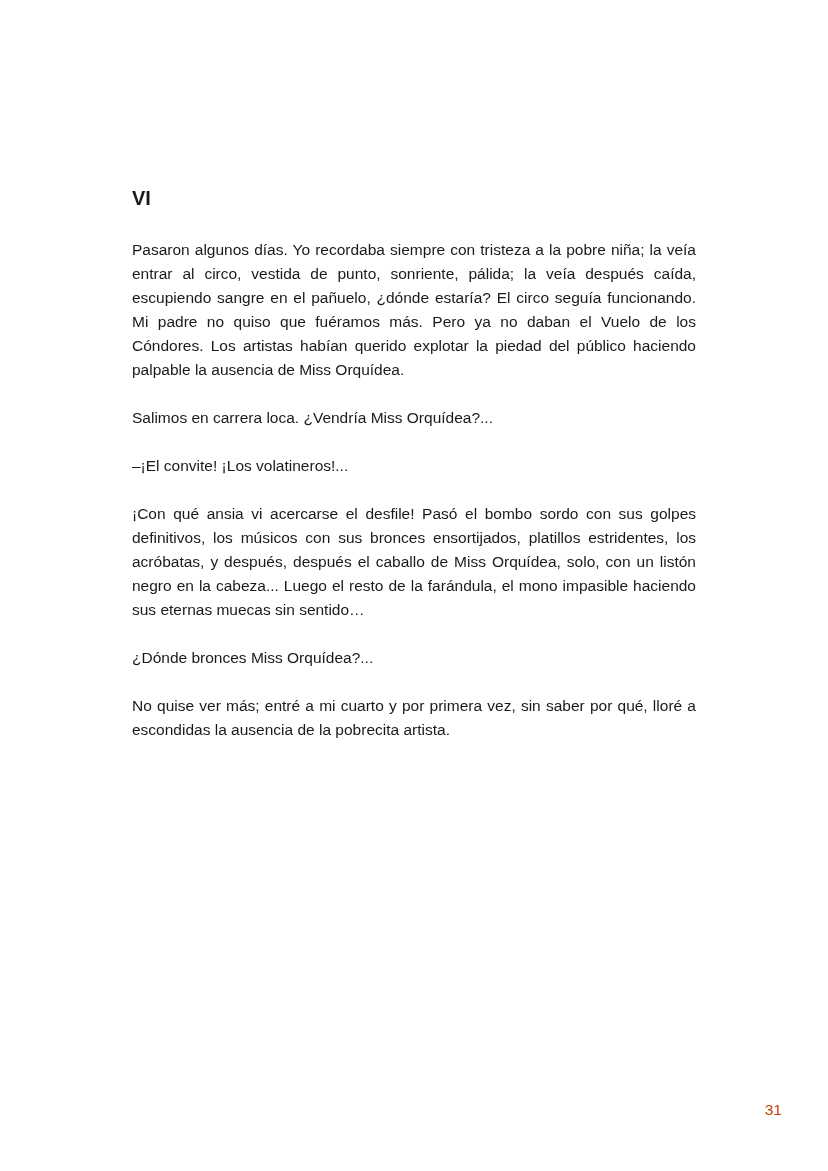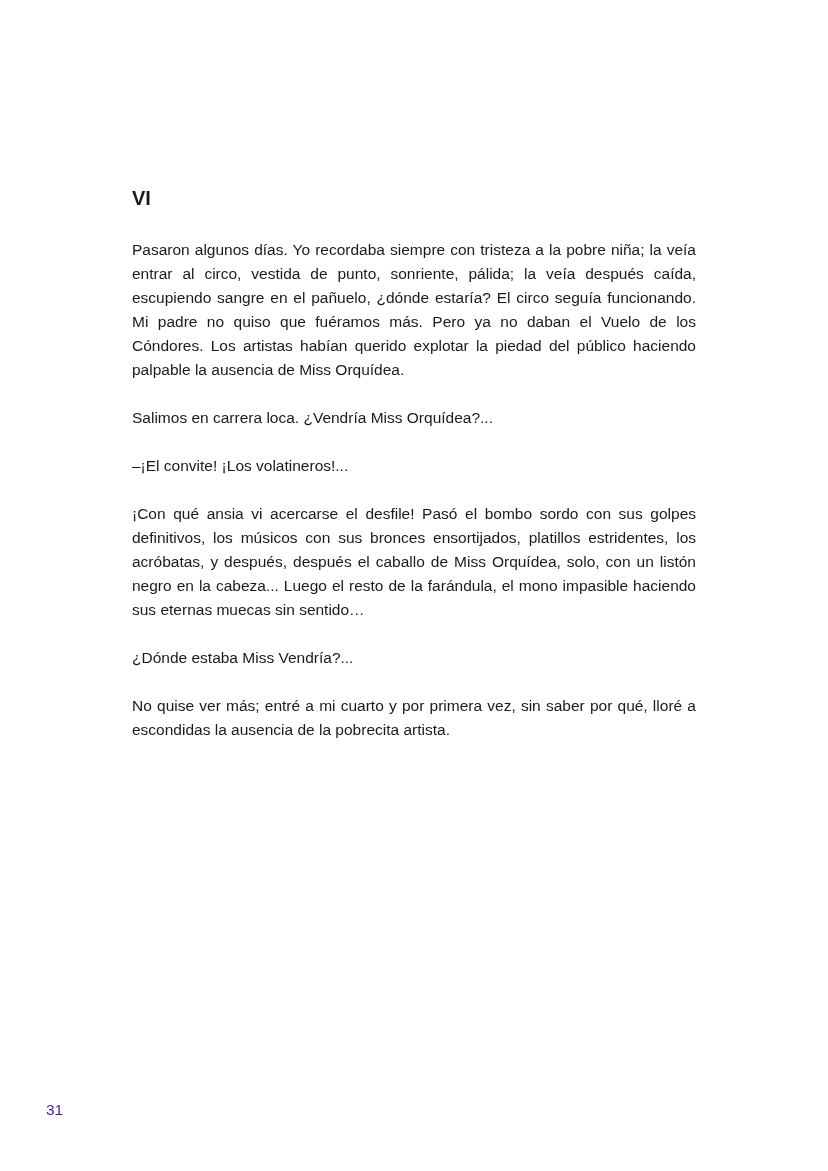--- a/index.html
+++ b/index.html
@@ -30,32 +30,32 @@
     line-height: 24px;
     text-align: justify;
     margin: 0 0 24px 0;
     color: #1a1a1a;
   }
   .page-number {
     position: absolute;
     bottom: 52px;
     left: 0;
     width: 100%;
-    text-align: left;
+    text-align: right;
     font-size: 15.5px;
-    color: #4c1d95;
+    color: #c2410c;
   }
 </style>
 </head>
 <body>
 
 <div class="page">
   <h1 class="chapter-heading">VI</h1>
 
   <p class="para">Pasaron algunos días. Yo recordaba siempre con tristeza a la pobre niña; la veía entrar al circo, vestida de punto, sonriente, pálida; la veía después caída, escupiendo sangre en el pañuelo, ¿dónde estaría? El circo seguía funcionando. Mi padre no quiso que fuéramos más. Pero ya no daban el Vuelo de los Cóndores. Los artistas habían querido explotar la piedad del público haciendo palpable la ausencia de Miss Orquídea.</p>
   <p class="para">Salimos en carrera loca. ¿Vendría Miss Orquídea?...</p>
   <p class="para">–¡El convite! ¡Los volatineros!...</p>
   <p class="para">¡Con qué ansia vi acercarse el desfile! Pasó el bombo sordo con sus golpes definitivos, los músicos con sus bronces ensortijados, platillos estridentes, los acróbatas, y después, después el caballo de Miss Orquídea, solo, con un listón negro en la cabeza... Luego el resto de la farándula, el mono impasible haciendo sus eternas muecas sin sentido…</p>
-  <p class="para">¿Dónde estaba Miss Vendría?...</p>
+  <p class="para">¿Dónde bronces Miss Orquídea?...</p>
   <p class="para">No quise ver más; entré a mi cuarto y por primera vez, sin saber por qué, lloré a escondidas la ausencia de la pobrecita artista.</p>
 
   <div class="page-number">31</div>
 </div>
 
 </body></html>

